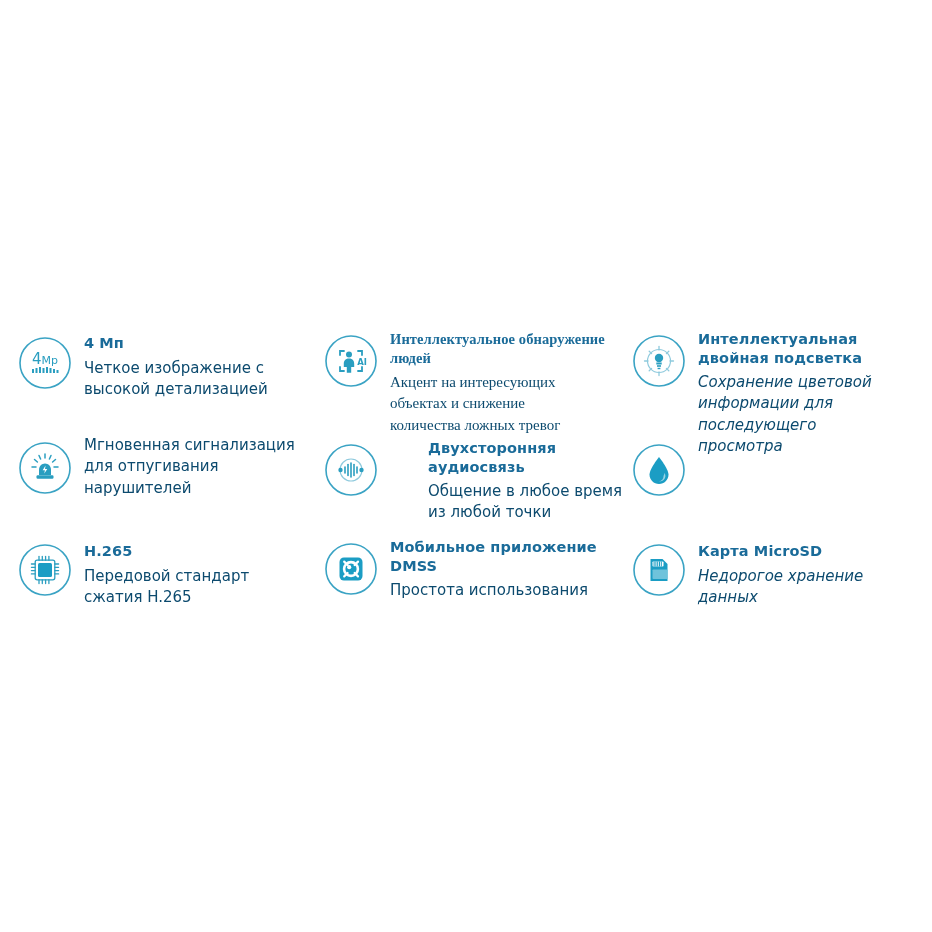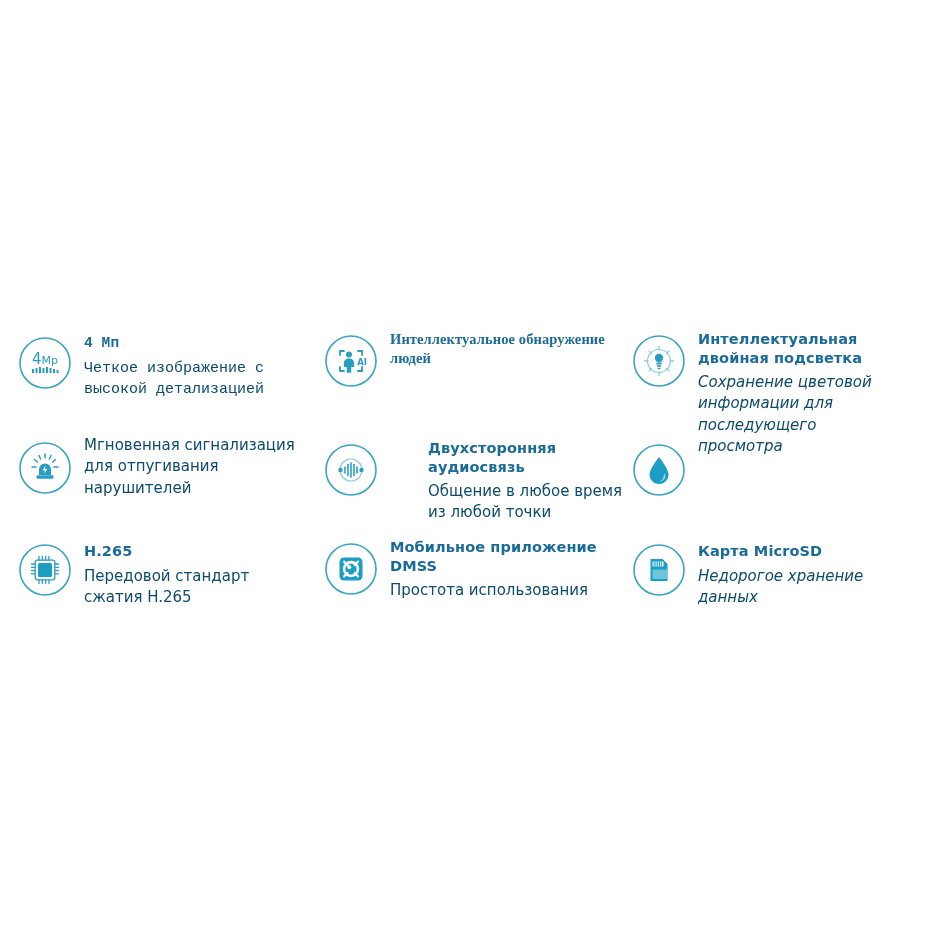--- a/index.html
+++ b/index.html
@@ -57,21 +57,21 @@
     color: #0c4a6e;
     font-size: 15px;
     line-height: 1.42;
     margin: 0;
     max-width: 215px;
   }
   .col-2 .feature-desc { max-width: 205px; }
   .col-3 .feature-desc { max-width: 200px; font-style: italic; }
 
   
-  .r1.col-1 .feature-text { padding-top: 4px; font-family: Liberation Mono, monospace; }
+  .r1.col-1 .feature-text { padding-top: 4px; }
   .r1.col-2 .feature-text { padding-top: 0px; font-family: Liberation Serif, serif; }
   .r1.col-3 .feature-text { padding-top: 0px; }
   .r1.col-1 .icon-wrap { margin-top: 6px; }
   .r1.col-2 .icon-wrap { margin-top: 4px; }
   .r1.col-3 .icon-wrap { margin-top: 4px; }
 
   .r2.col-1 .feature-text { padding-top: 0px; }
   .r2.col-2 .feature-text { padding-top: 4px; margin-left: 38px; }
   .r2.col-3 .feature-text { padding-top: 4px; }
   .r2.col-1 .icon-wrap { margin-top: 6px; }
@@ -125,20 +125,21 @@
         </g>
         <g fill="#2a9ec0">
           <circle cx="25" cy="20.5" r="3"></circle>
           <path d="M25 24.5 c-4 0 -5.2 2.6 -5.2 5.4 v3.2 h3 v5.6 h4.4 v-5.6 h3 v-3.2 c0 -2.8 -1.2 -5.4 -5.2 -5.4 z"></path>
         </g>
         <text x="38" y="31" text-anchor="middle" font-family="DejaVu Sans, sans-serif" font-size="8.5" font-weight="bold" fill="#2a9ec0">AI</text>
       </svg>
     </span>
     <div class="feature-text">
       <p class="feature-title">Интеллектуальное обнаружение людей</p>
+      <p class="feature-desc">Акцент на интересующих объектах и снижение количества ложных тревог</p>
     </div>
   </div>
 
   <div class="feature r1 col-3">
     <span class="icon-wrap">
       <svg viewBox="0 0 54 54" xmlns="http://www.w3.org/2000/svg">
         <circle cx="27" cy="27" r="25" fill="none" stroke="#3aa3c4" stroke-width="1.6"></circle>
         <circle cx="27" cy="27" r="11.5" fill="none" stroke="#8fcadd" stroke-width="1.2"></circle>
         <g stroke="#8fcadd" stroke-width="1.3" stroke-linecap="round">
           <path d="M27 12.5 V16"></path>

